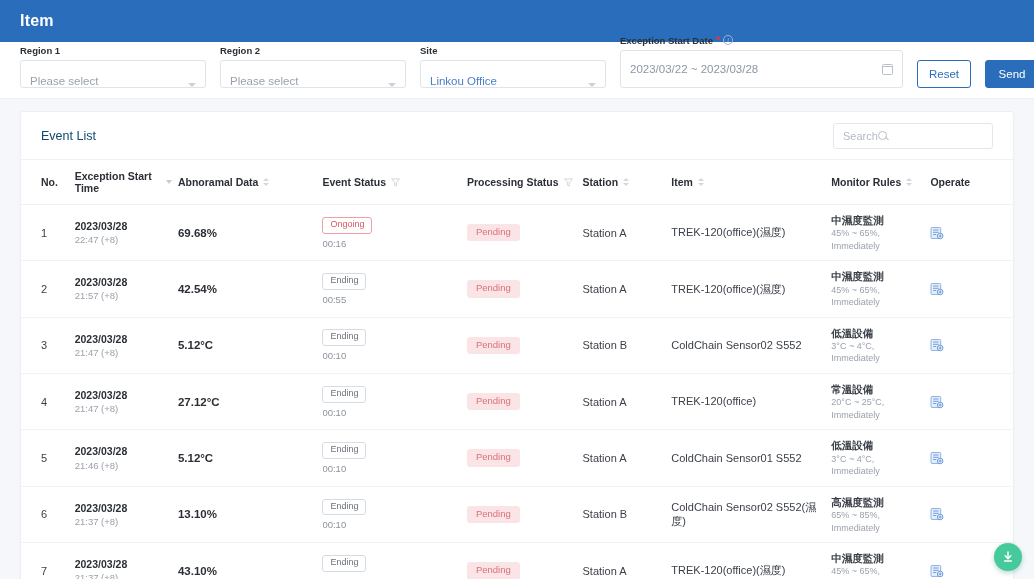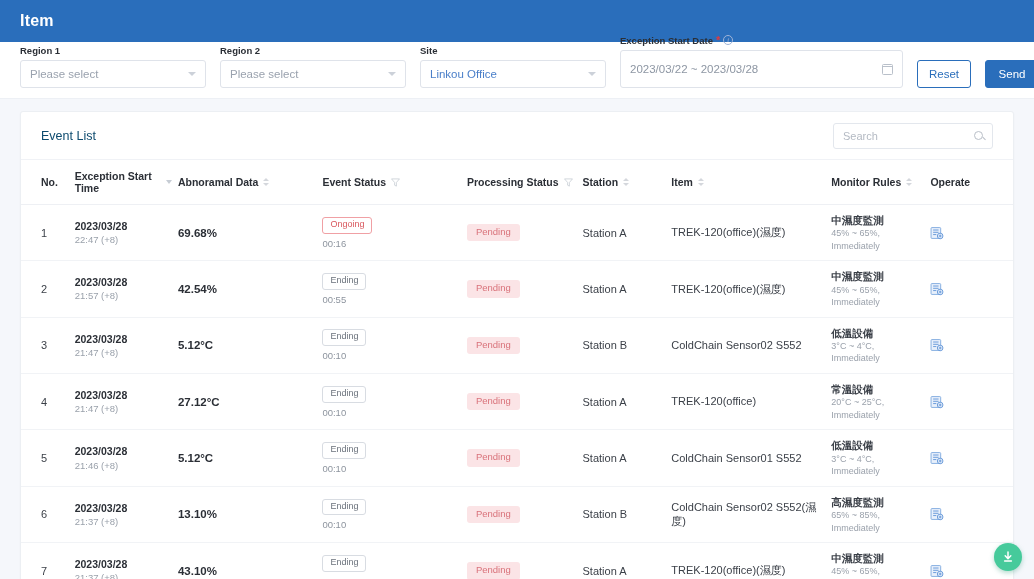--- a/index.html
+++ b/index.html
@@ -58,21 +58,21 @@
     text-align: center;
     font-style: italic;
     font-family: "Liberation Serif", serif;
   }
   .select-box {
     height: 28px;
     border: 1px solid #dfe3ea;
     border-radius: 3px;
     background: #fff;
     display: flex;
-    align-items: center;
+    align-items: flex-end;
     padding: 0 9px;
     font-size: 11.5px;
     color: #9aa2ae;
     position: relative;
     justify-content: space-between;
   }
   .select-box.w1 { width: 186px; }
   .select-box.w2 { width: 186px; }
   .select-box.w3 { width: 186px; }
   .select-box.value-set { color: #4a7fc9; }
@@ -149,21 +149,20 @@
     padding: 0 20px;
     border-bottom: 1px solid #f0f2f6;
   }
   .card-title { font-size: 12.5px; color: #0c4a6e; }
   .search-box {
     width: 160px; height: 26px;
     border: 1px solid #e3e7ed;
     border-radius: 3px;
     display: flex;
     align-items: center;
-    justify-content: space-between;
     padding: 0 9px;
     font-size: 11px;
     color: #b4bac3;
   }
   .mag {
     width: 9px; height: 9px;
     border: 1.3px solid #b9bfc8;
     border-radius: 50%;
     position: relative;
     display: inline-block;

